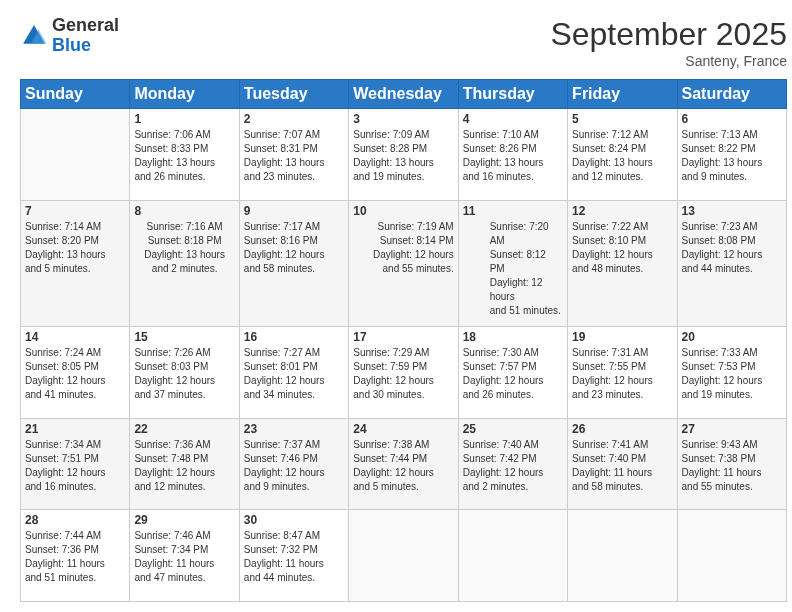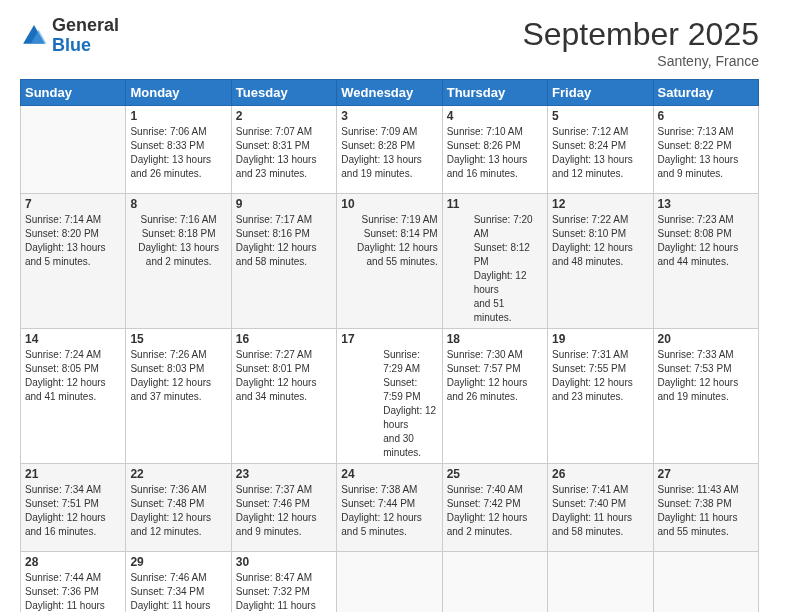--- a/index.html
+++ b/index.html
@@ -6,21 +6,21 @@
     body {
       font-family: Arial, sans-serif;
       background: #fff;
       width: 792px;
       height: 612px;
       overflow: hidden;
     }
     .page {
       width: 792px;
       height: 612px;
-      padding: 16px 33px 10px 20px;
+      padding: 16px 5px 10px 20px;
       display: flex;
       flex-direction: column;
     }
     .header {
       display: flex;
       justify-content: space-between;
       align-items: flex-start;
       margin-bottom: 10px;
     }
     .logo {
@@ -55,21 +55,21 @@
       width: 100%;
       border-collapse: collapse;
       flex: 1;
       font-size: 10.5px;
     }
     .calendar thead tr th {
       background-color: #2979c7;
       color: #fff;
       padding: 5px 4px;
       text-align: left;
-      font-size: 13px;
+      font-size: 16px;
       font-weight: bold;
       border: 1px solid #2166ad;
     }
     .calendar tbody tr td {
       border: 1px solid #ccc;
       vertical-align: top;
       padding: 3px 4px;
       width: calc(100% / 7);
       height: 88px;
     }
@@ -241,21 +241,21 @@
           </td>
           <td>
             <div class="day-number">16</div>
             <div class="day-info" style="white-space: pre-line;">Sunrise: 7:27 AM
 Sunset: 8:01 PM
 Daylight: 12 hours
 and 34 minutes.</div>
           </td>
           <td>
             <div class="day-number">17</div>
-            <div class="day-info" style="white-space: pre-line; margin-left: 42px;">Sunrise: 7:29 AM
+            <div class="day-info" style="white-space: pre-line;">Sunrise: 7:29 AM
 Sunset: 7:59 PM
 Daylight: 12 hours
 and 30 minutes.</div>
           </td>
           <td>
             <div class="day-number">18</div>
             <div class="day-info" style="white-space: pre-line;">Sunrise: 7:30 AM
 Sunset: 7:57 PM
 Daylight: 12 hours
 and 26 minutes.</div>
@@ -313,21 +313,21 @@
           </td>
           <td>
             <div class="day-number">26</div>
             <div class="day-info" style="white-space: pre-line;">Sunrise: 7:41 AM
 Sunset: 7:40 PM
 Daylight: 11 hours
 and 58 minutes.</div>
           </td>
           <td>
             <div class="day-number">27</div>
-            <div class="day-info" style="white-space: pre-line;">Sunrise: 11:43 AM
+            <div class="day-info" style="white-space: pre-line;">Sunrise: 9:43 AM
 Sunset: 7:38 PM
 Daylight: 11 hours
 and 55 minutes.</div>
           </td>
         </tr>
         <tr>
           <td>
             <div class="day-number">28</div>
             <div class="day-info" style="white-space: pre-line;">Sunrise: 7:44 AM
 Sunset: 7:36 PM

